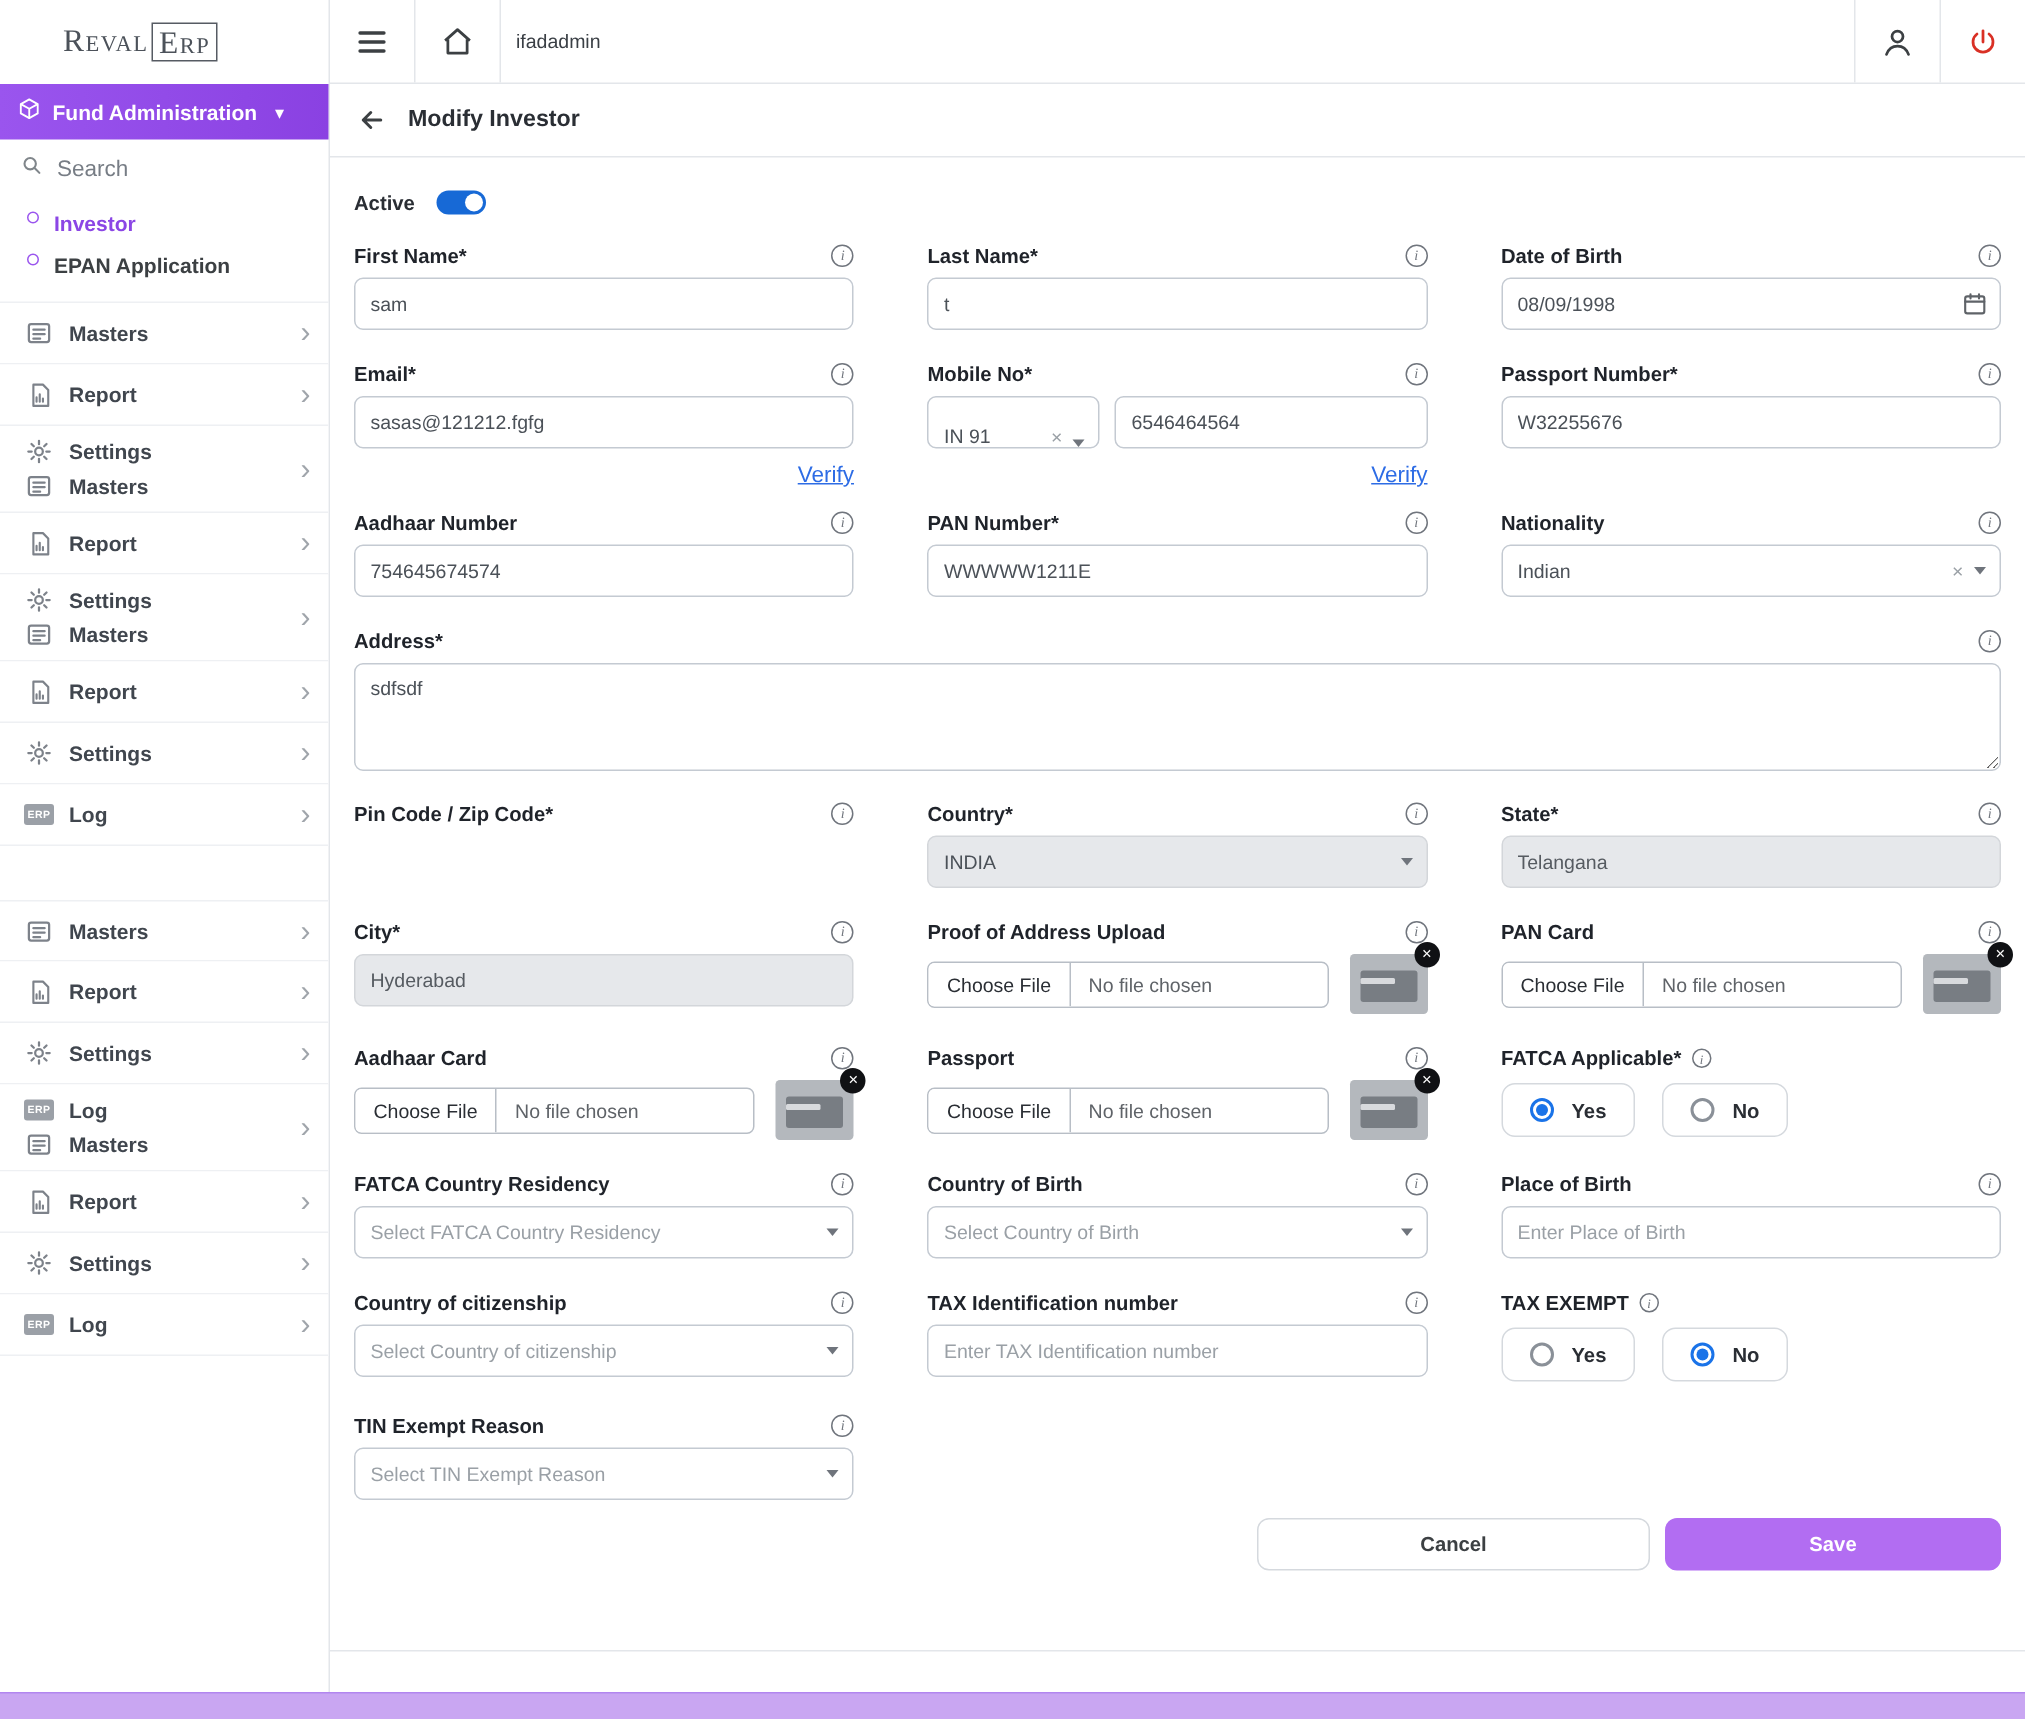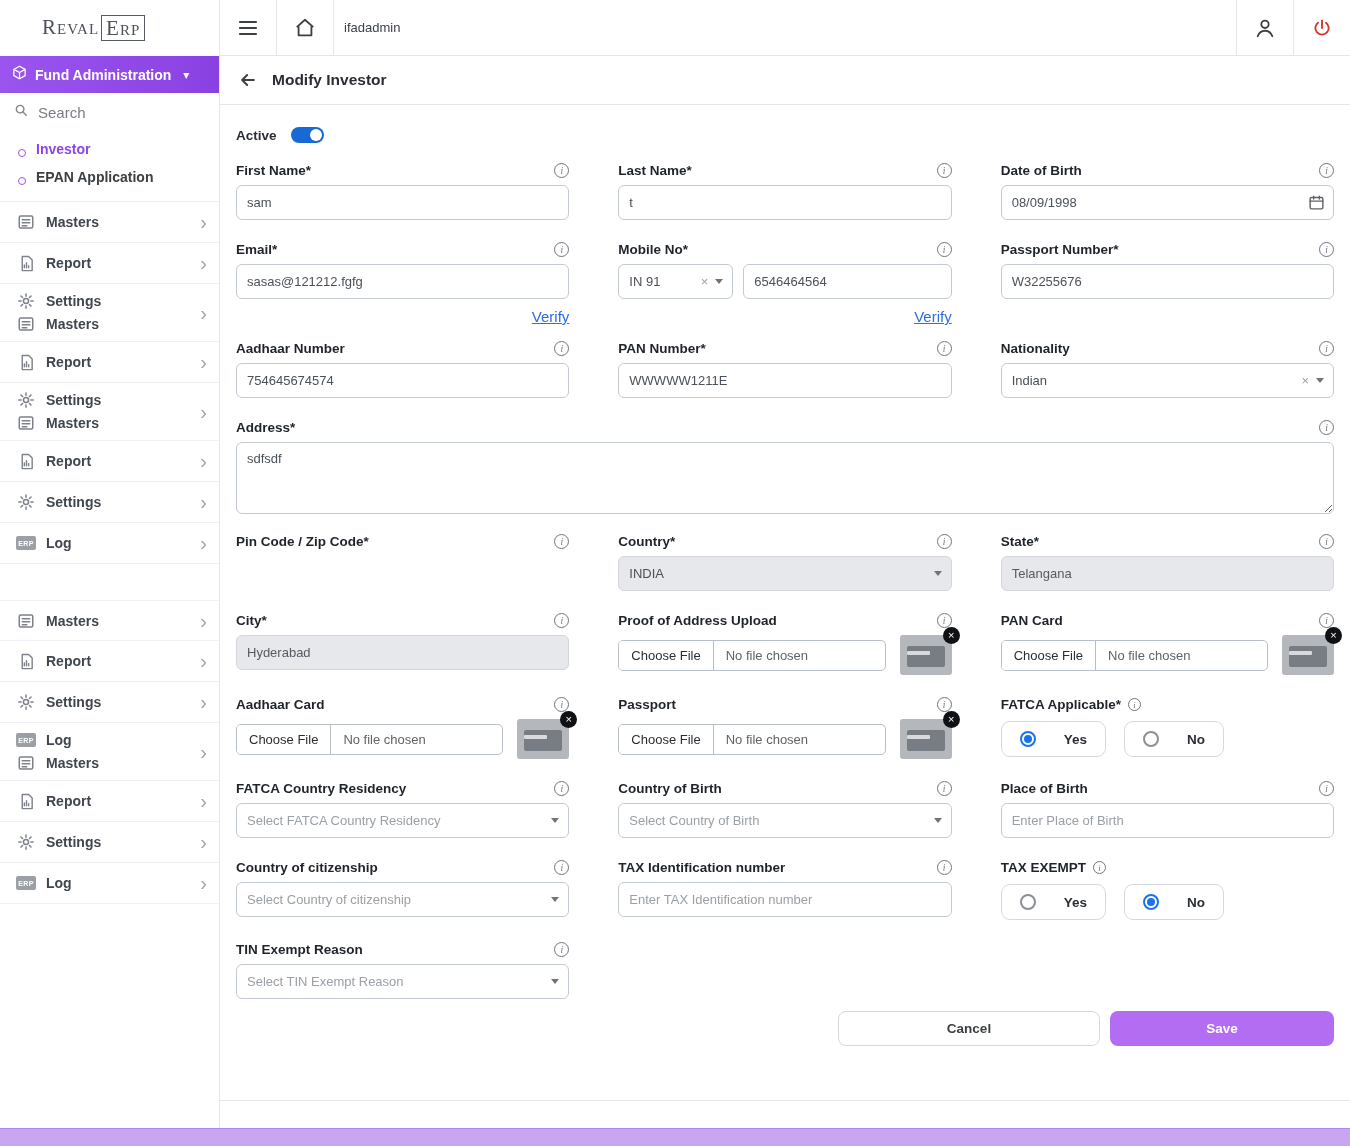--- a/index.html
+++ b/index.html
@@ -13,21 +13,21 @@
   .logo-cell { height:56px; display:flex; align-items:center; padding-left:42px; }
   .logo { font-family:"Liberation Serif", serif; font-variant:small-caps; font-size:21px; color:#4c525a; letter-spacing:1px; display:flex; align-items:center; }
   .logo .logo-erp { border:1.5px solid #565b63; padding:0 4px; margin-left:2px; line-height:1.15; }
   .module-header { height:37px; background:linear-gradient(90deg,#9a55ee,#8a41e2); display:flex; align-items:center; gap:8px; padding:0 12px; cursor:pointer; }
   .module-title { color:#fff; font-size:14px; font-weight:700; }
   .module-caret { color:#fff; font-size:12px; margin-left:4px; }
   .search-row { height:38px; display:flex; align-items:center; gap:10px; padding:0 14px; }
   .search-row input { border:none; outline:none; font-size:15px; color:#3c4043; width:140px; font-family:inherit; }
   .search-row input::placeholder { color:#777d85; }
   .quick-links { padding:4px 0 10px; }
-  .quick-link { display:flex; align-items:flex-end; gap:10px; padding:6px 18px; cursor:pointer; }
+  .quick-link { display:flex; align-items:flex-start; gap:10px; padding:6px 18px; cursor:pointer; }
   .bullet { width:8px; height:8px; border:1.6px solid #9a55ee; border-radius:50%; flex-shrink:0; }
   .quick-link .ql-label { font-size:14px; font-weight:600; color:#3c4043; }
   .quick-link.active .ql-label { color:#8b46e5; font-weight:700; }
   .menu { flex:1; border-top:1px solid #eef0f3; overflow:hidden; }
   .menu-group { display:flex; align-items:center; padding:0 12px 0 16px; border-bottom:1px solid #eef0f3; min-height:41px; cursor:pointer; background:#fff; }
   .menu-group.section-break { margin-top:36px; border-top:1px solid #eef0f3; }
   .menu-rows { flex:1; display:flex; flex-direction:column; justify-content:center; gap:3px; padding:7px 0; }
   .menu-row { display:flex; align-items:center; gap:10px; }
   .menu-icon { width:20px; height:20px; display:flex; align-items:center; justify-content:center; }
   .menu-label { font-size:14px; font-weight:700; color:#40464e; }
@@ -72,41 +72,41 @@
   .input-icon-right { position:absolute; right:9px; top:9px; cursor:pointer; }
 
   .select-box { height:35px; border:1px solid #c4cad2; border-radius:6px; display:flex; align-items:center; gap:7px; padding:0 9px 0 10px; background:#fff; cursor:pointer; }
   .select-box.disabled { background:#e6e8eb; border-color:#d3d6da; }
   .select-value { flex:1; font-size:13px; color:#4b5158; white-space:nowrap; overflow:hidden; }
   .select-value.placeholder { color:#9aa0a6; }
   .select-clear { color:#9aa0a6; font-size:13px; cursor:pointer; line-height:1; }
   .caret { width:0; height:0; border-left:4.5px solid transparent; border-right:4.5px solid transparent; border-top:5.5px solid #6f747c; flex-shrink:0; }
 
   .mobile-row { display:flex; gap:10px; }
-  .code-select { width:115px; flex-shrink:0; }
+  .code-select { width:115px; flex-shrink:0;align-items:flex-end; }
   .mobile-input { flex:1; }
   .verify-row { display:flex; justify-content:flex-end; margin-top:9px; }
   .verify-link { color:#2d6ce5; font-size:15px; font-weight:500; text-decoration:underline; cursor:pointer; }
 
   .address-block { margin-bottom:16px; }
   textarea.address { width:100%; height:72px; border:1px solid #c4cad2; border-radius:6px; padding:8px 10px; font-size:13px; font-family:inherit; color:#4b5158; resize:vertical; outline:none; }
   .char-note { text-align:right; font-size:12px; color:#9aa0a6; margin-top:4px; font-weight:600; }
 
   .file-row { display:flex; align-items:center; gap:14px; }
   .file-input { flex:1; height:31px; border:1px solid #b8bec6; border-radius:5px; display:flex; align-items:center; overflow:hidden; cursor:pointer; background:#fff; }
   .file-btn { padding:0 12px; height:100%; display:flex; align-items:center; border-right:1px solid #b8bec6; font-size:13px; color:#2a2e34; background:#fff; white-space:nowrap; }
   .file-status { padding:0 12px; font-size:13px; color:#5f6368; white-space:nowrap; }
   .thumb-wrap { position:relative; width:52px; height:40px; flex-shrink:0; cursor:pointer; }
   .thumb { width:52px; height:40px; background:#b4b8bd; border-radius:3px; position:relative; overflow:hidden; }
   .thumb::after { content:""; position:absolute; left:7px; right:7px; top:11px; bottom:8px; background:#787d83; border-radius:2px; }
   .thumb::before { content:""; position:absolute; left:7px; right:22px; top:16px; height:4px; background:#d8dadd; z-index:1; border-radius:1px; }
   .thumb-x { position:absolute; top:-8px; right:-8px; width:17px; height:17px; background:#101114; color:#fff; border-radius:50%; font-size:11px; line-height:1; display:flex; align-items:center; justify-content:center; cursor:pointer; }
 
   .radio-group { display:flex; gap:18px; margin-top:9px; }
-  .radio-pill { display:flex; align-items:center; gap:28px; border:1px solid #d5d9de; border-radius:9px; padding:9px 18px; cursor:pointer; background:#fff; }
+  .radio-pill { display:flex; align-items:center; gap:12px; border:1px solid #d5d9de; border-radius:9px; padding:9px 18px; cursor:pointer; background:#fff; }
   .radio-dot { width:16px; height:16px; border:2px solid #8a9098; border-radius:50%; position:relative; flex-shrink:0; }
   .radio-pill.checked .radio-dot { border-color:#1a73e8; }
   .radio-pill.checked .radio-dot::after { content:""; position:absolute; inset:2px; background:#1a73e8; border-radius:50%; }
   .radio-label { font-size:13.5px; font-weight:600; color:#2a2e34; }
 
   .actions-row { display:flex; justify-content:flex-end; gap:10px; margin-top:12px; padding-bottom:10px; }
   .btn-cancel { width:262px; height:35px; border:1px solid #d5d9de; border-radius:8px; background:#fff; color:#3c4043; font-size:13.5px; font-weight:600; cursor:pointer; font-family:inherit; }
   .btn-save { width:224px; height:35px; border:none; border-radius:8px; background:#b26df2; color:#fff; font-size:13.5px; font-weight:700; cursor:pointer; font-family:inherit; }
 </style>
 </head>

